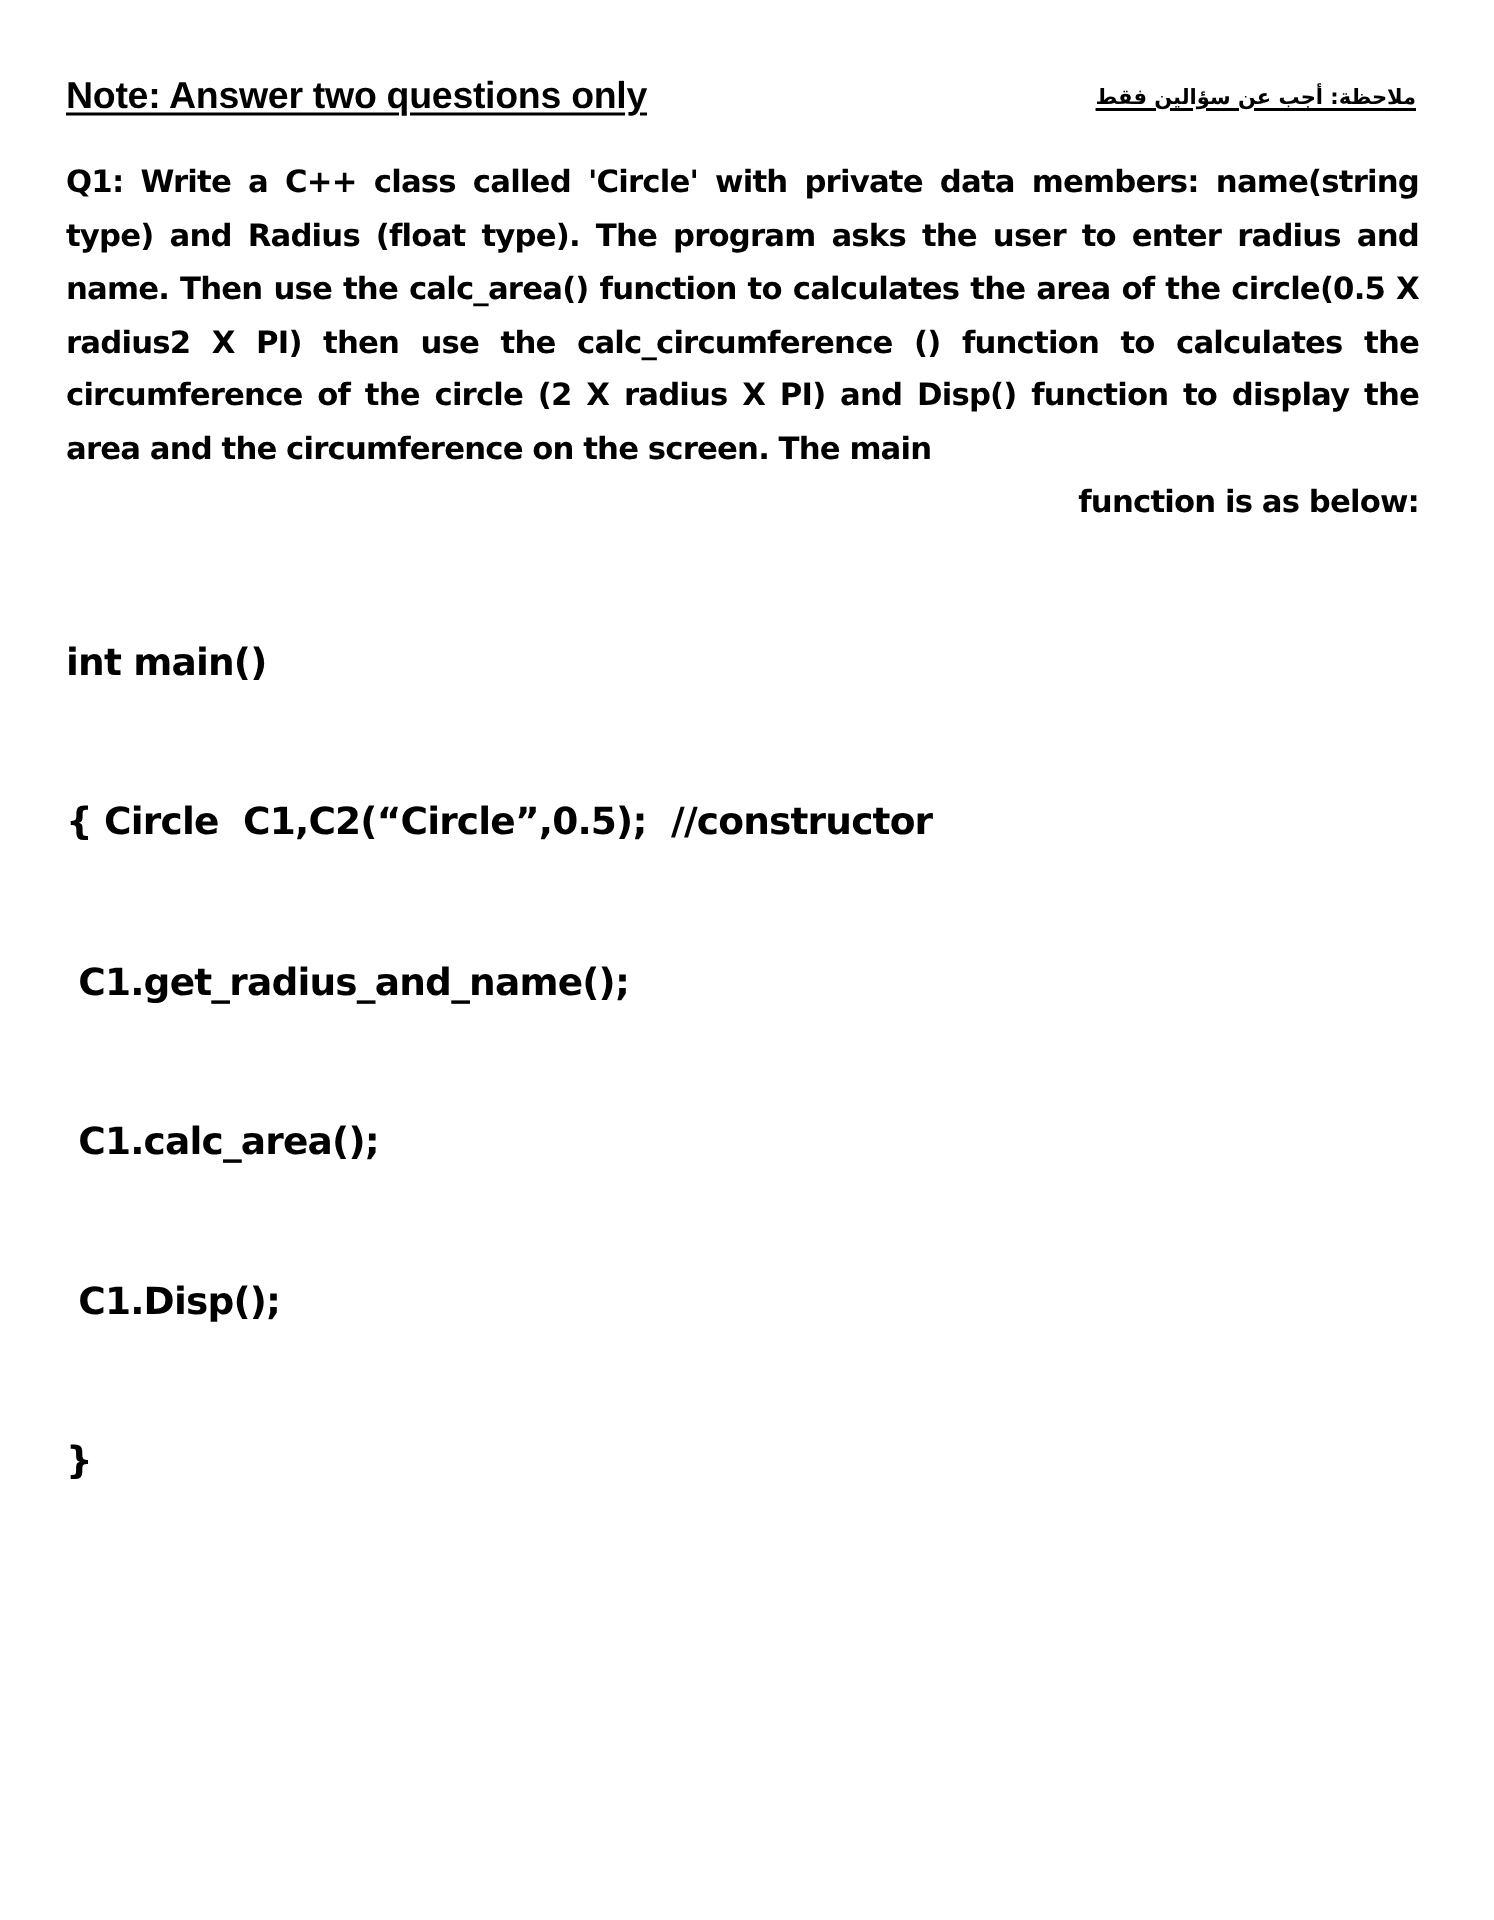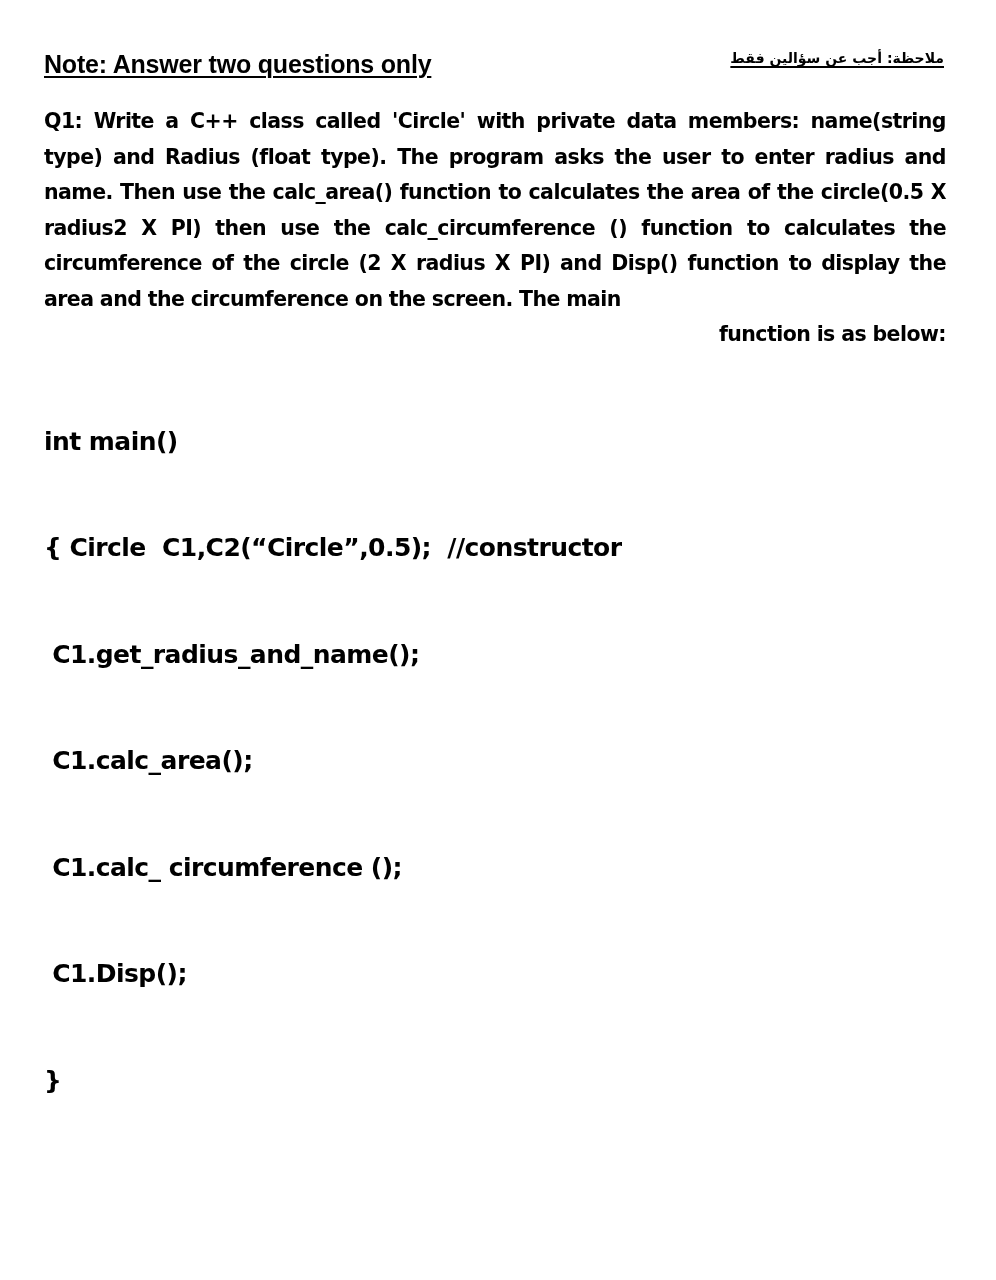--- a/index.html
+++ b/index.html
@@ -24,21 +24,21 @@
     padding: 0;
   }
 
   
   .header-row {
     position: absolute;
     top: 50px;
     left: 44px;
     width: 902px;
     display: flex;
-    align-items: flex-start;
+    align-items: center;
     justify-content: space-between;
   }
   .note-en {
     font-family: "Liberation Sans", sans-serif;
     font-weight: bold;
     font-size: 25px;
     letter-spacing: -0.2px;
     text-decoration: underline;
     text-underline-offset: 3px;
     text-decoration-thickness: 2px;
@@ -111,21 +111,20 @@
   <div class="content">
 
     <div>
       <p class="qpara">Q1: Write a C++ class called 'Circle' with private data members: name(string type) and Radius (float type). The program asks the user to enter radius and name. Then use the calc_area() function  to calculates the area of the circle(0.5 X radius2 X PI) then use the calc_circumference () function  to calculates the circumference of the circle (2 X radius X PI) and Disp() function to display the area and the circumference on the screen. The main</p>
       <p class="qpara nojust">function is as below:</p>
       <div class="codeblock">
         <span class="codeline">int main()</span>
         <span class="codeline">{ Circle  C1,C2(“Circle”,0.5);  //constructor</span>
         <span class="codeline"> C1.get_radius_and_name();</span>
         <span class="codeline"> C1.calc_area();</span>
-        <span class="codeline"> C1.calc_ circumference ();</span>
         <span class="codeline"> C1.Disp();</span>
         <span class="codeline">}</span>
       </div>
     </div>
 
     <div class="gap-q1q2"></div>
 
   </div>
 </div>
 

